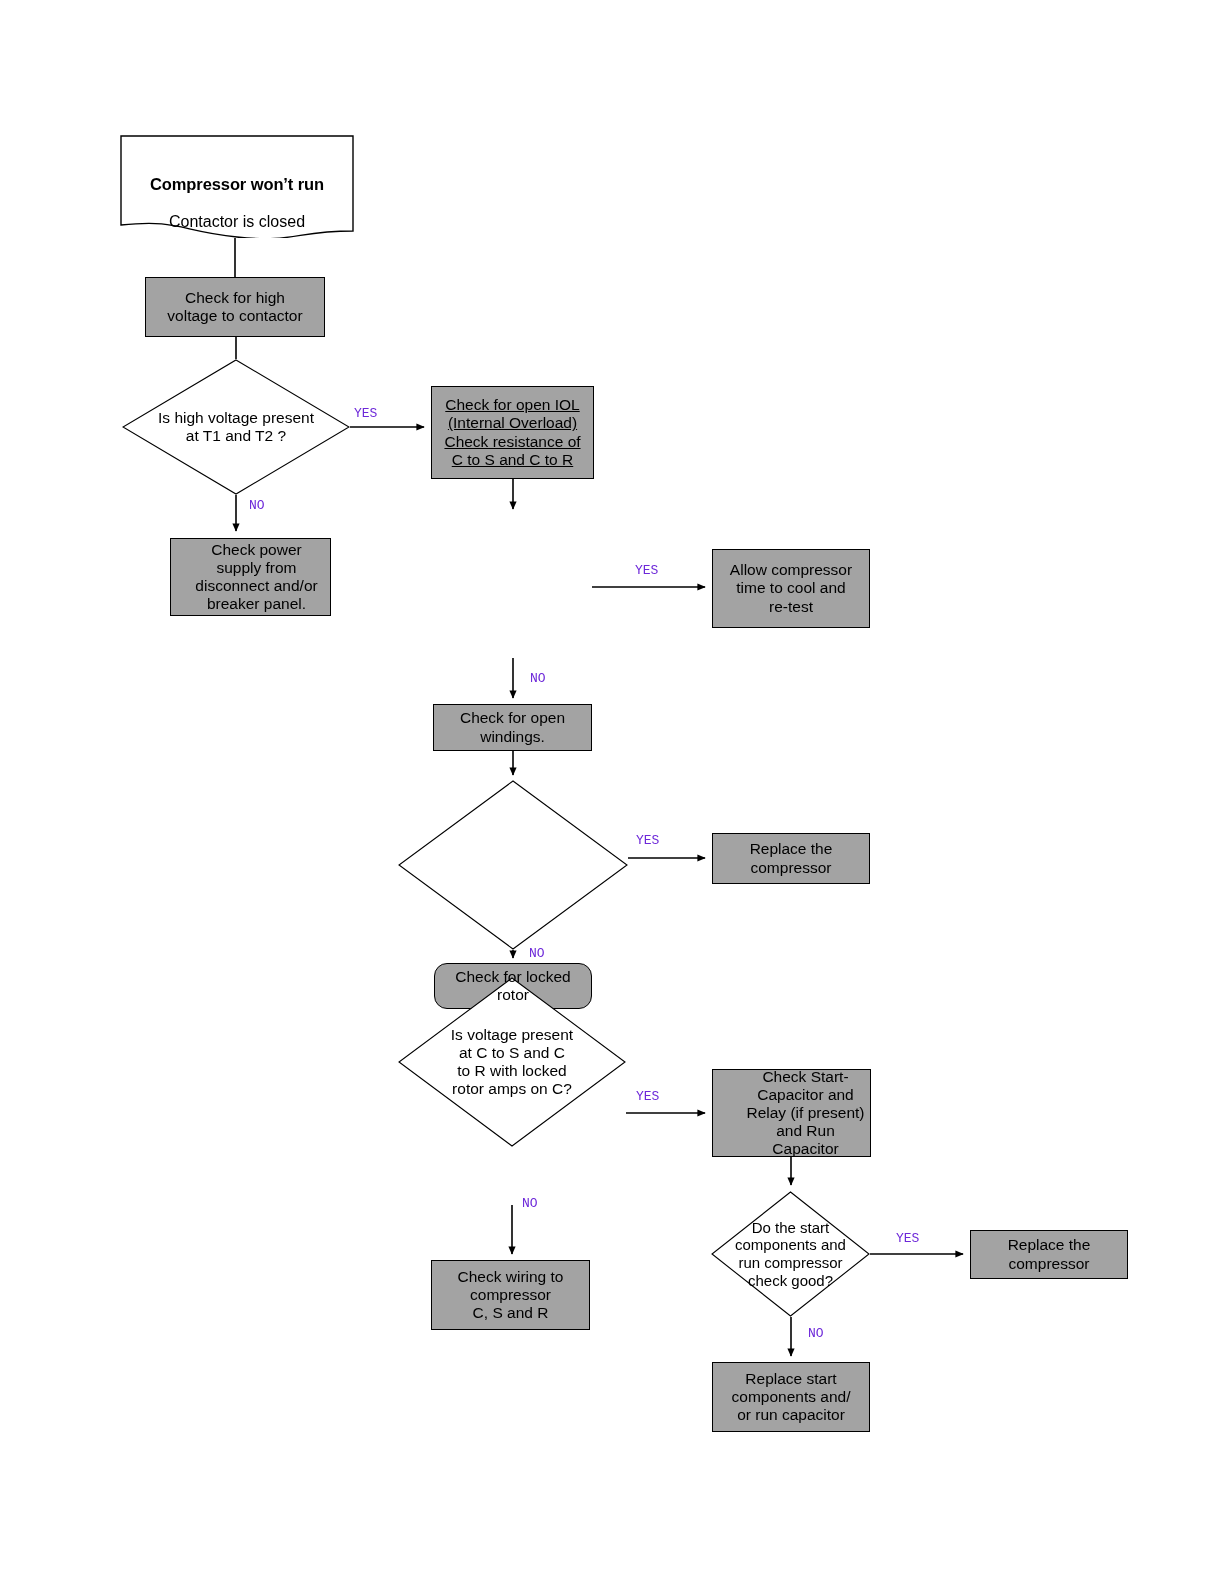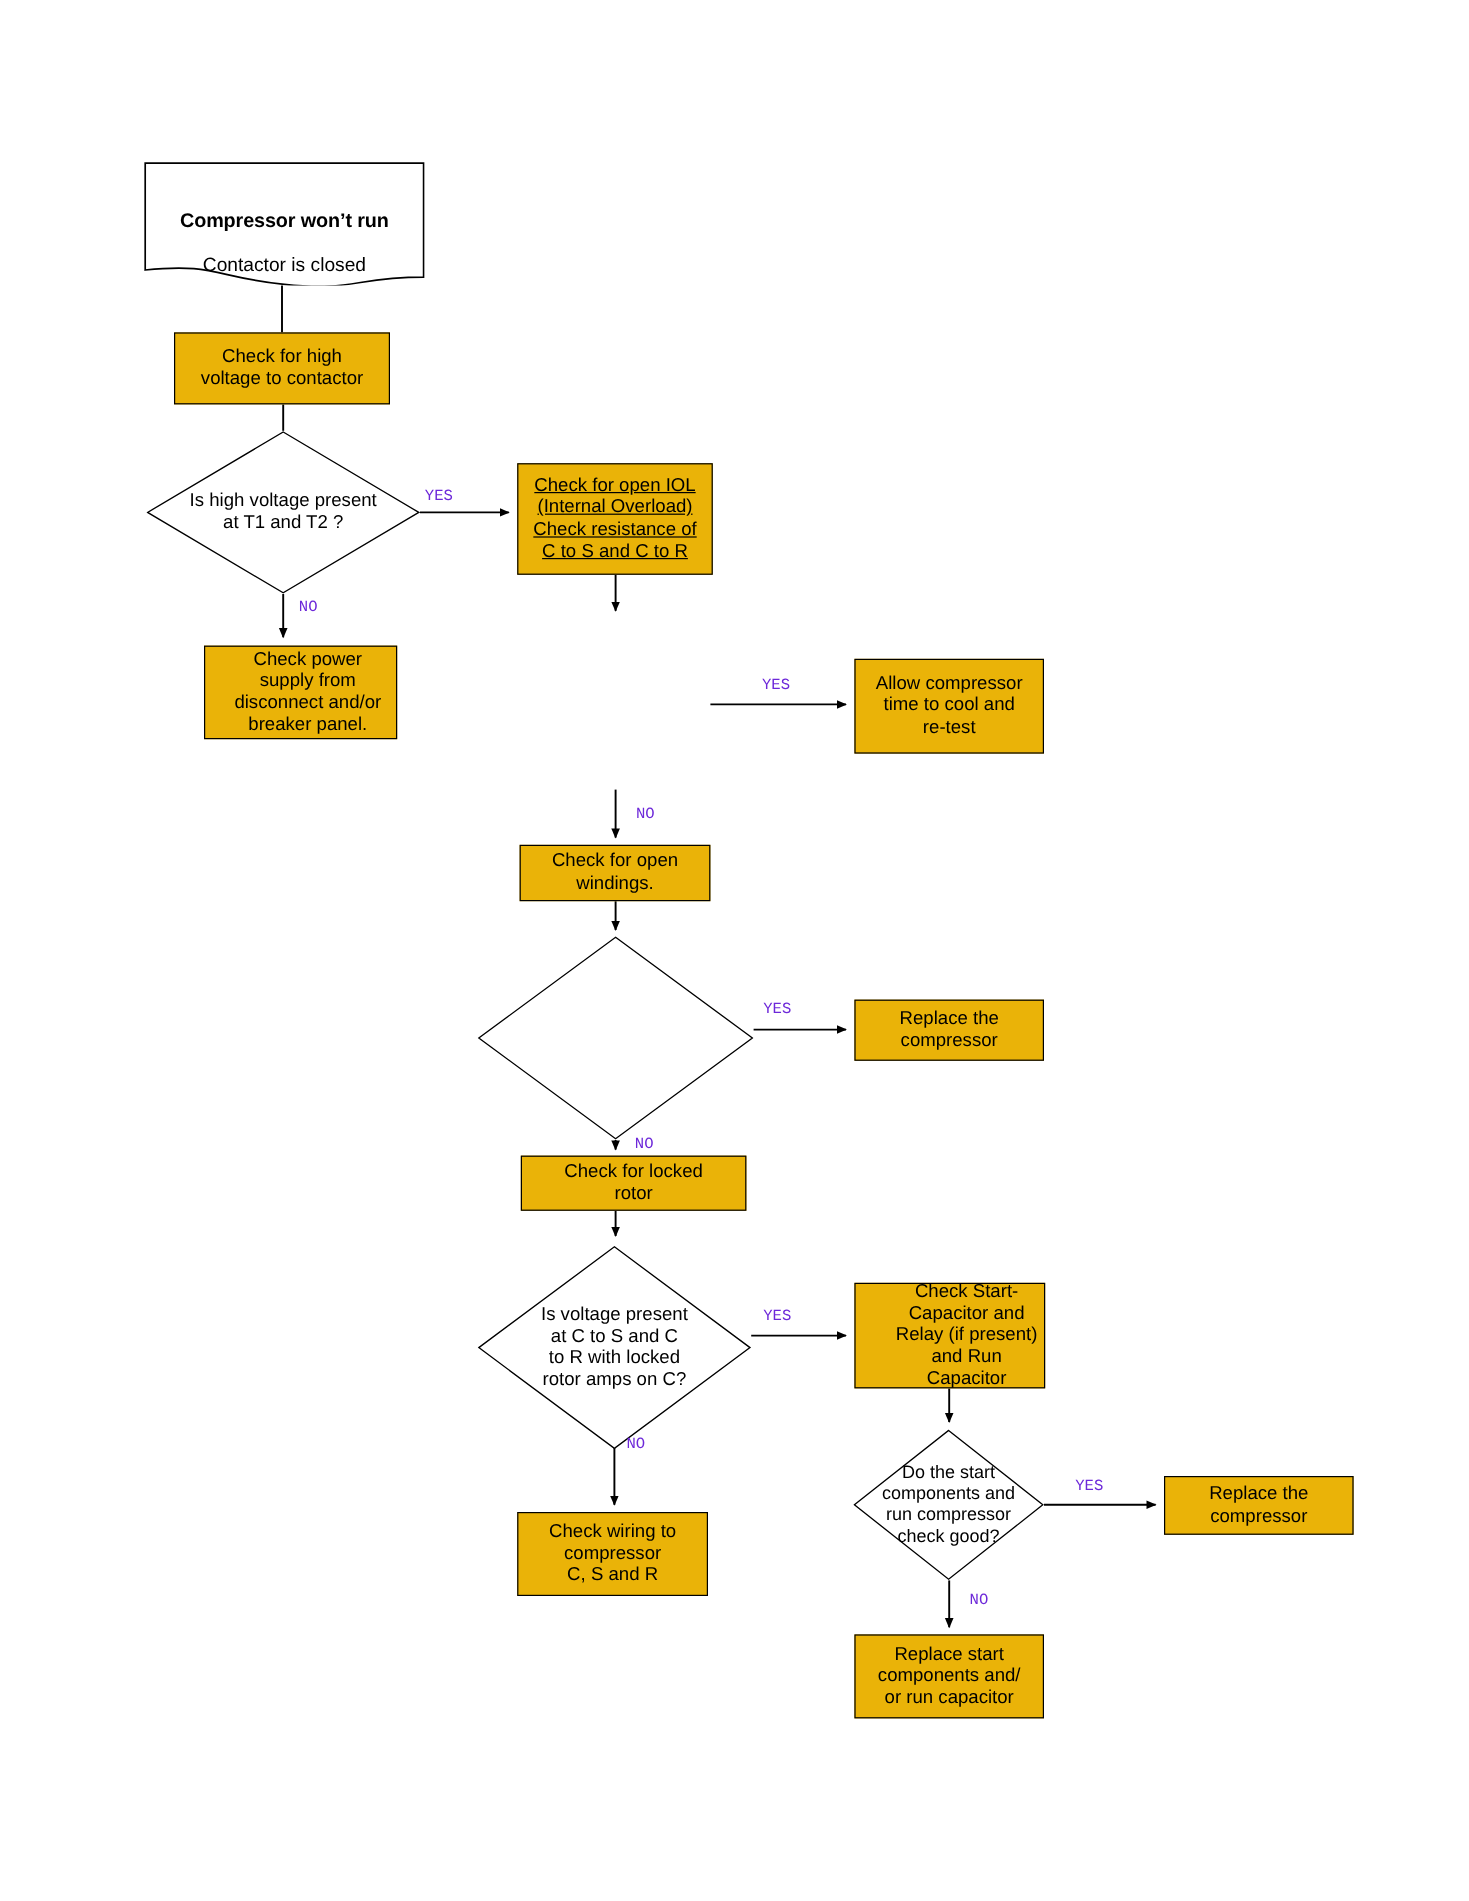--- a/index.html
+++ b/index.html
@@ -33,21 +33,21 @@
     display: flex;
     align-items: center;
     justify-content: center;
     text-align: center;
     line-height: 1.17;
     font-size: 15.5px;
     white-space: pre-line;
   }
   .node.process {
     border: 1.6px solid #000000;
-    background: #eab308;
+    background: #a3a3a3;
   }
   .node.document {
     border: none;
     background: transparent;
     align-items: flex-start;
     padding-top: 22px;
   }
   .node.decision {
     border: none;
     background: transparent;
@@ -189,26 +189,26 @@
       <path d="M115,1 L229,85 L115,169 L1,85 Z" fill="#ffffff" stroke="#000000" stroke-width="1.1"></path>
     </svg>
     <span class="node-text"></span>
   </div>
 
   <div class="node process" style="left:712px; top:833px; width:158px; height:51px;">
     <span class="node-text">Replace the
 compressor</span>
   </div>
 
-  <div class="node process" style="left:434px; top:963px; width:188px; height:46px;">
+  <div class="node process" style="left:434px; top:963px; width:158px; height:46px;border-radius:13px;">
     <span class="node-text">Check for locked
 rotor</span>
   </div>
 
-  <div class="node decision" style="left:398px; top:1038px; width:228px; height:170px;justify-content:center;">
+  <div class="node decision" style="left:398px; top:977px; width:228px; height:170px;justify-content:center;">
     <svg class="dia-svg" viewBox="0 0 228 170" preserveAspectRatio="none">
       <path d="M114,1 L227,85 L114,169 L1,85 Z" fill="#ffffff" stroke="#000000" stroke-width="1.1"></path>
     </svg>
     <span class="node-text">Is voltage present
 at C to S and C
 to R with locked
 rotor amps on C?</span>
   </div>
 
   <div class="node process" style="left:431px; top:1260px; width:159px; height:70px;">

